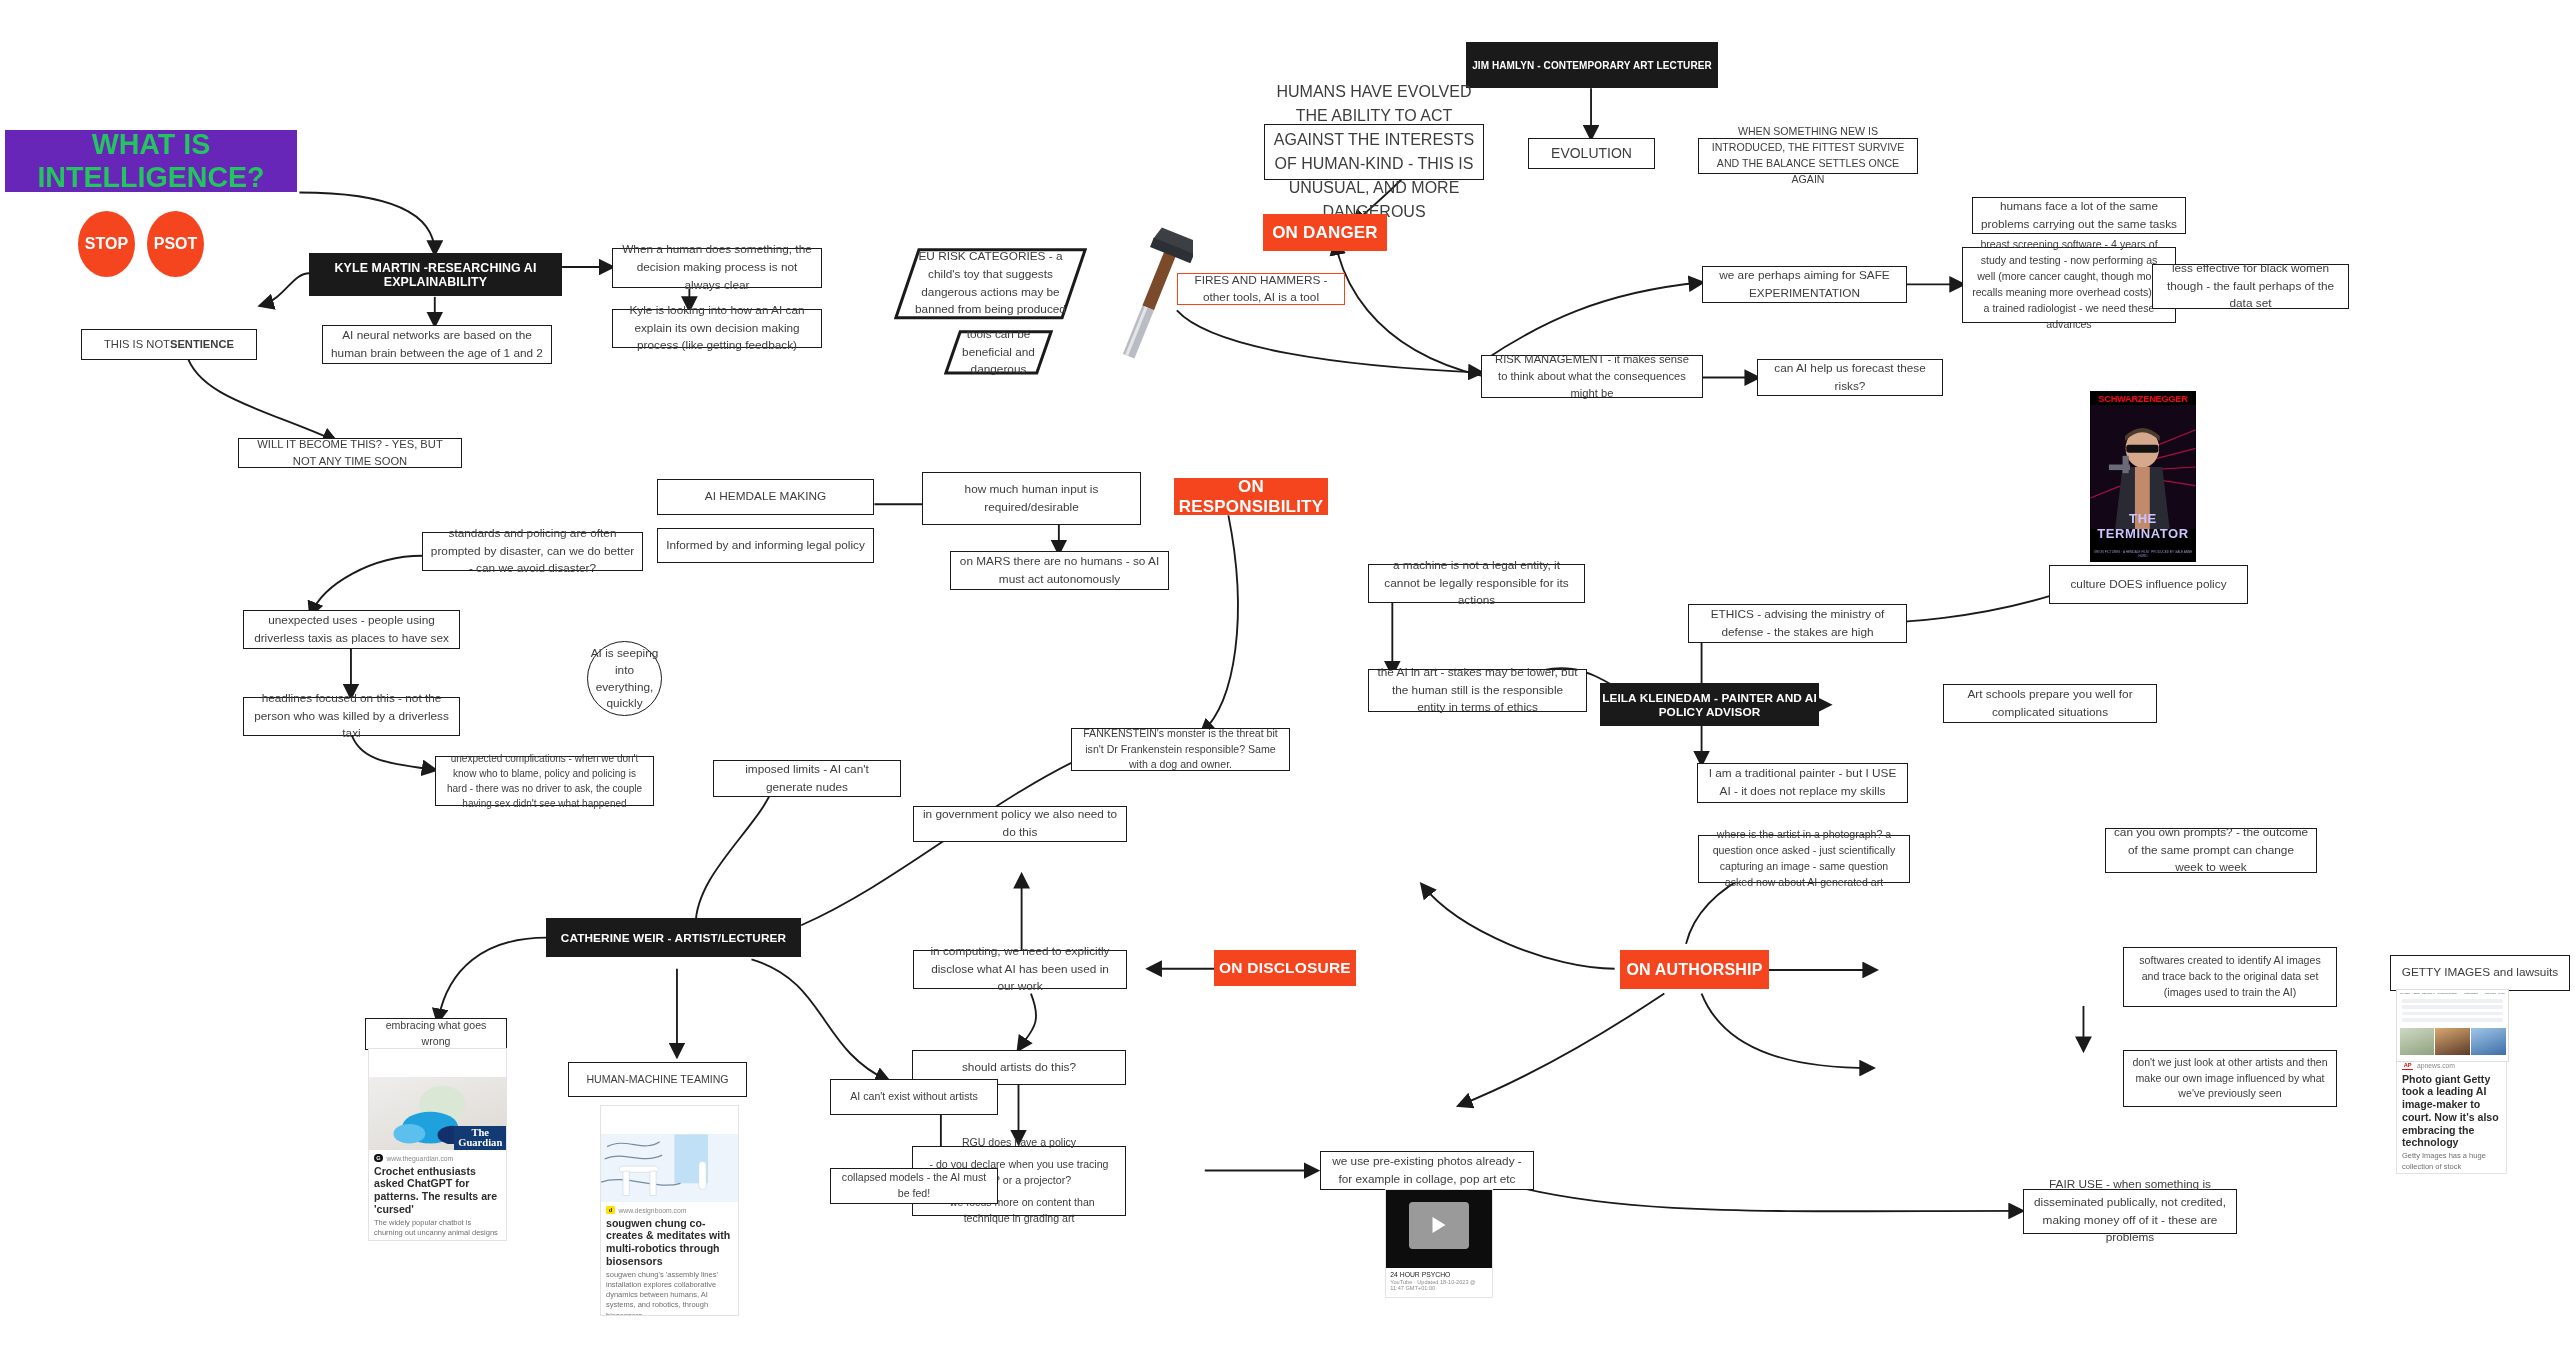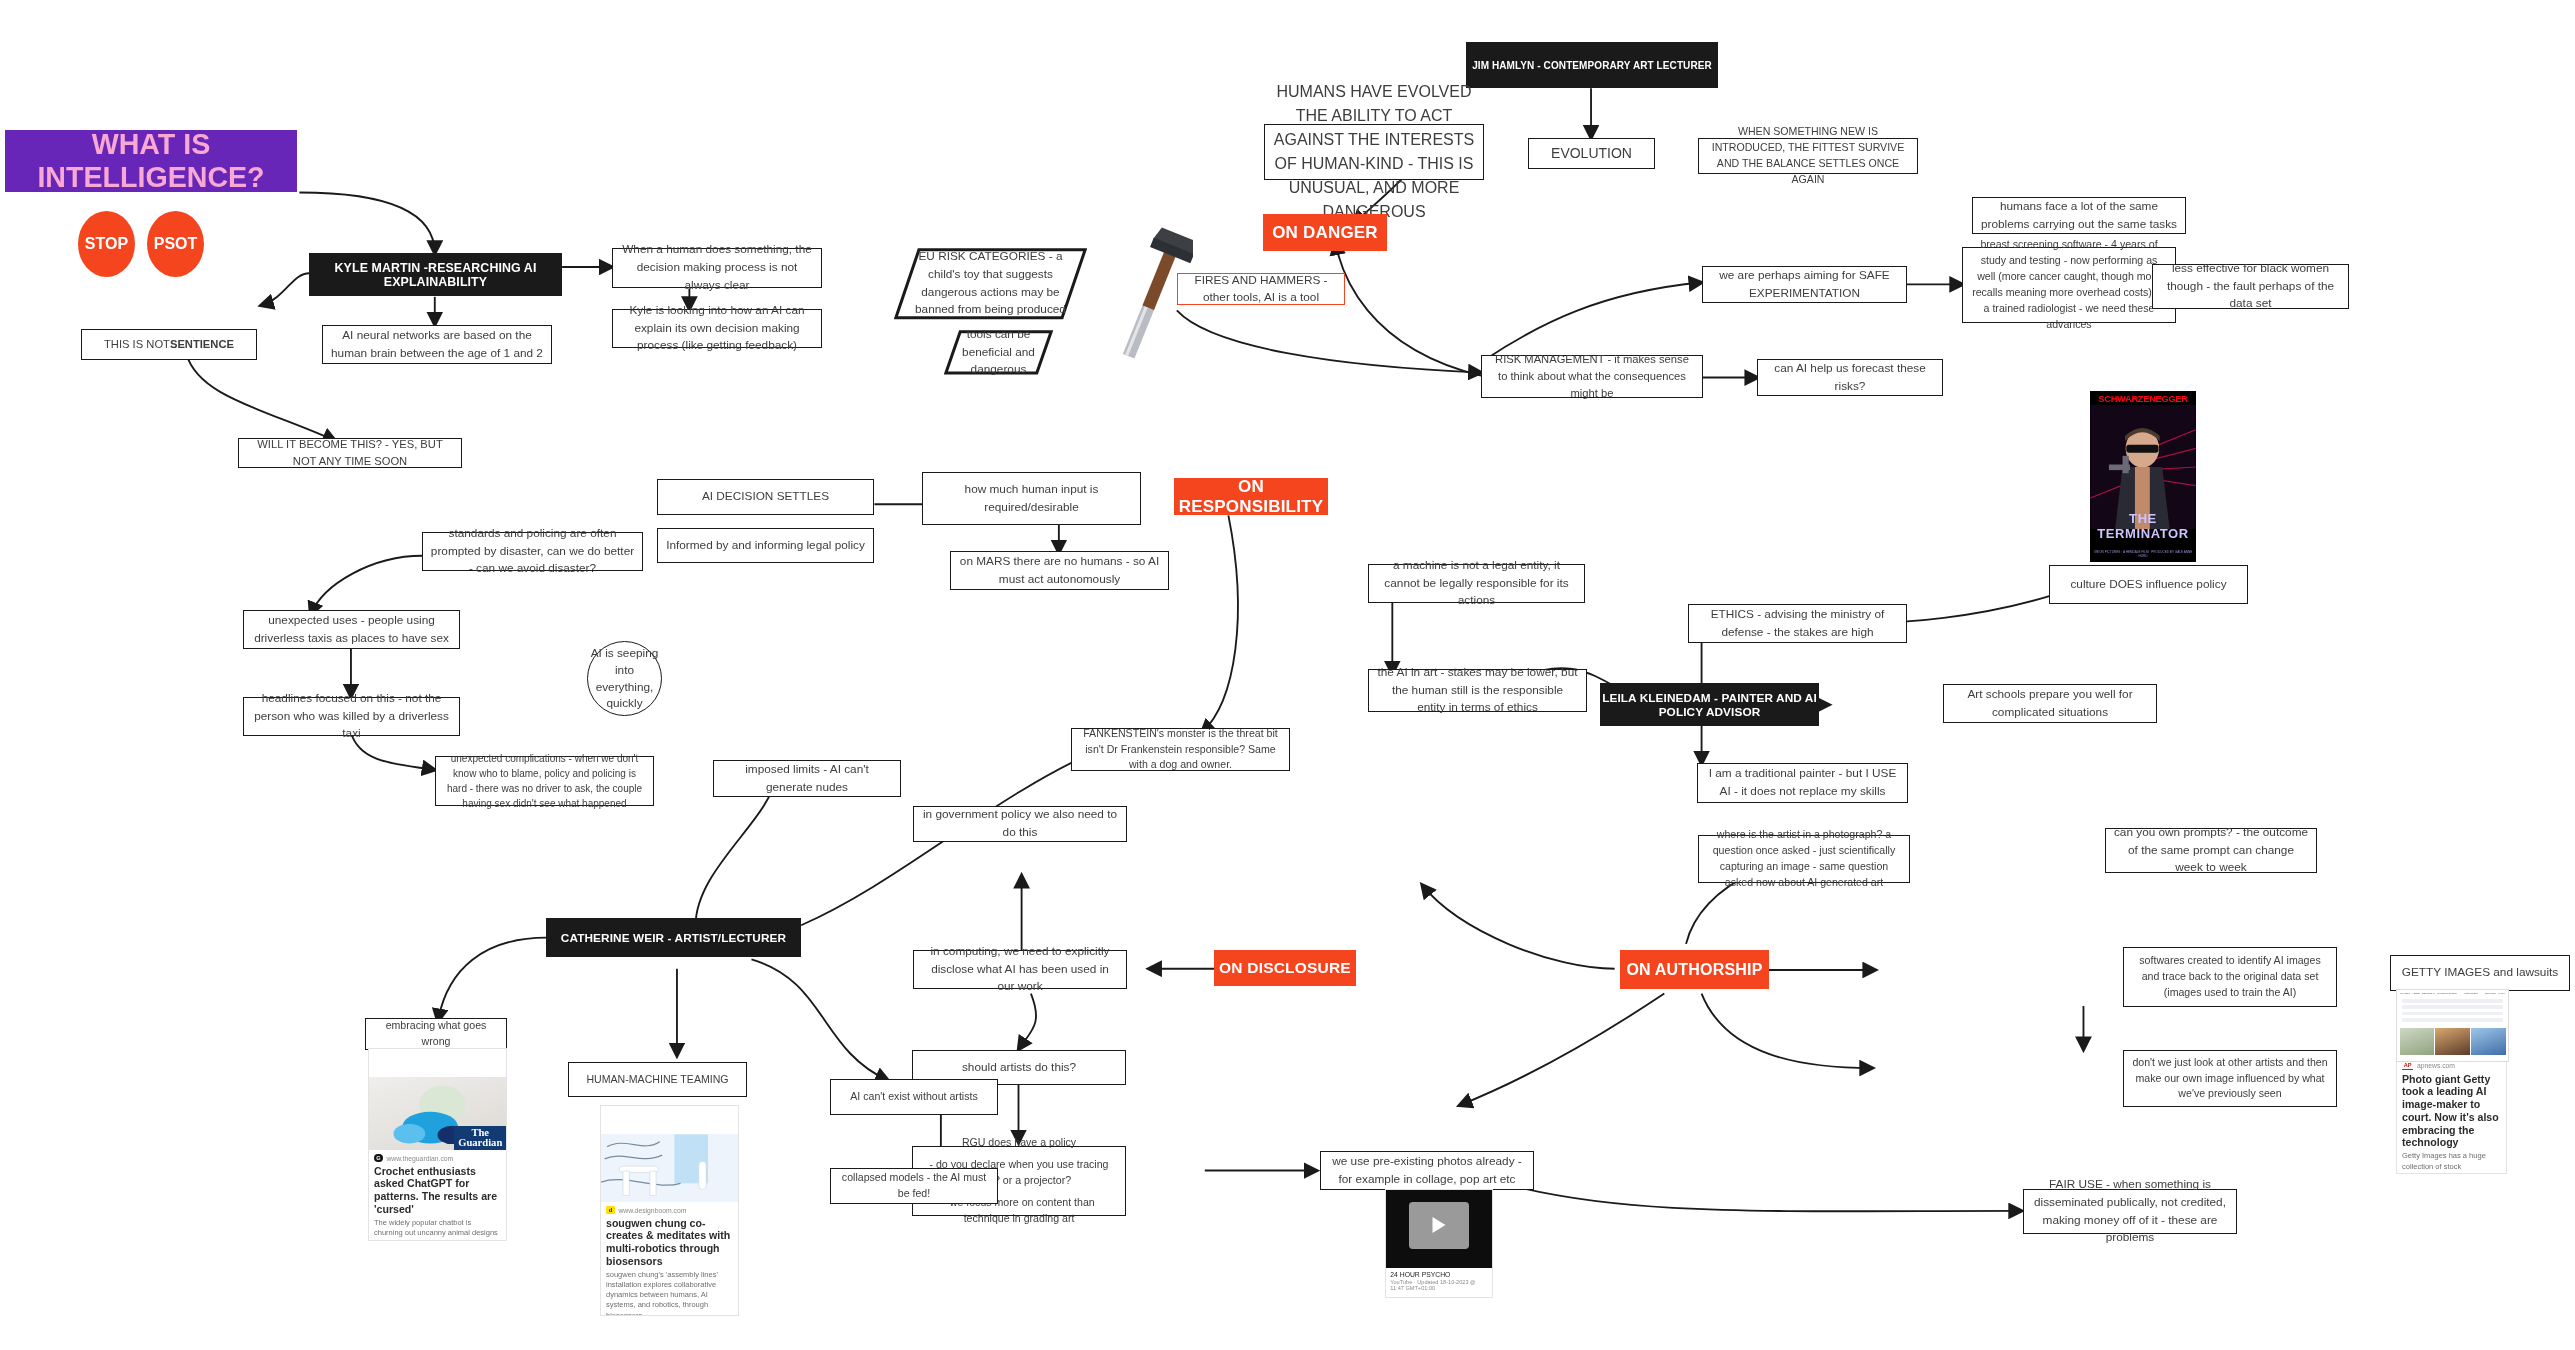--- a/index.html
+++ b/index.html
@@ -3,21 +3,21 @@
 <meta charset="utf-8">
 <title>AI Mind Map</title>
 <style>
   html,body{margin:0;padding:0;background:#ffffff;}
   body{font-family:"Liberation Sans", sans-serif;}
   #canvas{position:relative;width:2576px;height:1350px;background:#fff;overflow:hidden;}
   .node{position:absolute;box-sizing:border-box;display:flex;align-items:center;justify-content:center;text-align:center;}
   .box{border:1.9px solid #1a1a1a;background:#fff;color:#3d3d3d;font-size:11.8px;line-height:1.5;padding:3.7px 7.5px;}
   .black{background:#1a1a1a;color:#fff;font-weight:bold;font-size:13.7px;letter-spacing:0.1px;border:none;}
   .orange{background:#f4451f;color:#fff;font-weight:bold;font-size:18.6px;border:none;letter-spacing:0.2px;}
-  .purple{background:#6726b8;color:#f9a8d4;font-weight:bold;font-size:28.6px;border:none;}
+  .purple{background:#6726b8;color:#22c55e;font-weight:bold;font-size:28.6px;border:none;}
   .ellipse{background:#f4451f;color:#fff;font-weight:bold;font-size:16px;border-radius:50%;}
   .circle{border:1.9px solid #1a1a1a;border-radius:50%;background:#fff;color:#3d3d3d;font-size:11.8px;line-height:1.4;}
   .para{border:none;background:transparent;}
   .para .pshape{position:absolute;inset:0;}
   .para .ptext{position:relative;z-index:2;padding:0 17.4px;color:#3d3d3d;font-size:11.8px;line-height:1.5;}
   .redbox{border:1.2px solid #f4451f;background:#fff;color:#3d3d3d;font-size:11.8px;line-height:1.45;padding:3.7px 6.2px;}
   svg.edges{position:absolute;left:0;top:0;width:2576px;height:1350px;pointer-events:none;z-index:1;}
   .node{z-index:3;}
   .imgcard{position:absolute;z-index:4;background:#fff;border:0.6px solid #e3e3e3;box-sizing:border-box;overflow:hidden;}
   .imgcard .thumb{width:100%;display:block;position:relative;margin-top:28px;}
@@ -210,21 +210,21 @@
   <div class="node box" style="left:1702px;top:266px;width:205px;height:37px;">we are perhaps aiming for SAFE EXPERIMENTATION</div>
 
   <div class="node box" style="left:1972px;top:197px;width:214px;height:37px;">humans face a lot of the same problems carrying out the same tasks</div>
 
   <div class="node box" style="left:1962px;top:247px;width:214px;height:76px;font-size:10.6px;">breast screening software - 4 years of study and testing - now performing as well (more cancer caught, though more recalls meaning more overhead costs) as a trained radiologist - we need these advances</div>
 
   <div class="node box" style="left:2152px;top:264px;width:197px;height:45px;">less effective for black women though - the fault perhaps of the data set</div>
 
   <div class="node orange" style="left:1174px;top:478px;width:154px;height:37px;font-size:17px;">ON RESPONSIBILITY</div>
 
-  <div class="node box" style="left:657px;top:479px;width:217px;height:36px;">AI DECISION SETTLES</div>
+  <div class="node box" style="left:657px;top:479px;width:217px;height:36px;">AI HEMDALE MAKING</div>
 
   <div class="node box" style="left:657px;top:528px;width:217px;height:35px;">Informed by and informing legal policy</div>
 
   <div class="node box" style="left:922px;top:472px;width:219px;height:53px;">how much human input is required/desirable</div>
 
   <div class="node box" style="left:950px;top:551px;width:219px;height:39px;">on MARS there are no humans - so AI must act autonomously</div>
 
   <div class="node box" style="left:422px;top:532px;width:221px;height:39px;">standards and policing are often prompted by disaster, can we do better - can we avoid disaster?</div>
 
   <div class="node box" style="left:243px;top:610px;width:217px;height:39px;">unexpected uses - people using driverless taxis as places to have sex</div>

